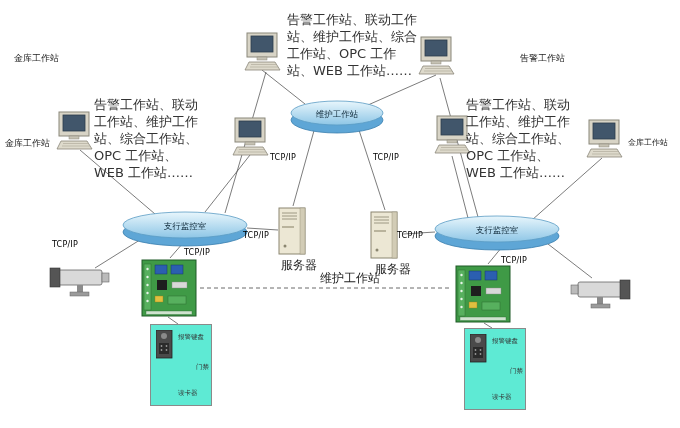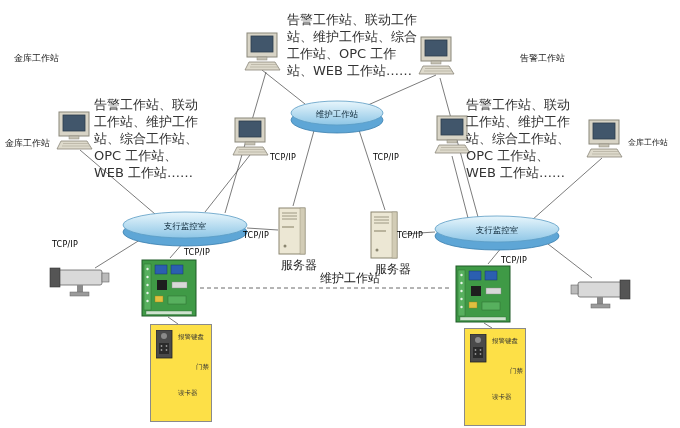--- a/index.html
+++ b/index.html
@@ -5,21 +5,21 @@
   *{margin:0;padding:0;box-sizing:border-box}
   html,body{background:#fff}
   body{font-family:"DejaVu Sans","Liberation Sans",sans-serif;color:#222}
   .canvas{position:relative;width:680px;height:428px;background:#ffffff;overflow:hidden}
   .wires{position:absolute;left:0;top:0;width:680px;height:428px}
   .lbl{position:absolute;font-size:9px;color:#1c1c1c;white-space:nowrap}
   .ann{position:absolute;font-size:13px;color:#333;line-height:1.3}
   .tcp{position:absolute;font-size:8px;font-weight:normal;color:#000;white-space:nowrap;letter-spacing:.2px}
   .cloud-lbl{position:absolute;font-size:8.5px;color:#102a3a;transform:translateX(-50%);white-space:nowrap}
   .small-lbl{position:absolute;font-size:12px;color:#222;white-space:nowrap}
-  .panel{position:absolute;width:62px;height:98px;border:1px solid #8a8a8a;background:#fde047}
+  .panel{position:absolute;width:62px;height:82px;border:1px solid #8a8a8a;background:#5eead4}
   .panel svg{position:absolute;left:5px;top:5px}
   .p-lbl{position:absolute;font-size:6.5px;color:#333;white-space:nowrap}
   .p1{left:27px;top:8px}
   .p2{left:45px;top:38px}
   .p3{left:27px;top:64px}
 </style>
 </head>
 <body>
 
 <div class="canvas">

